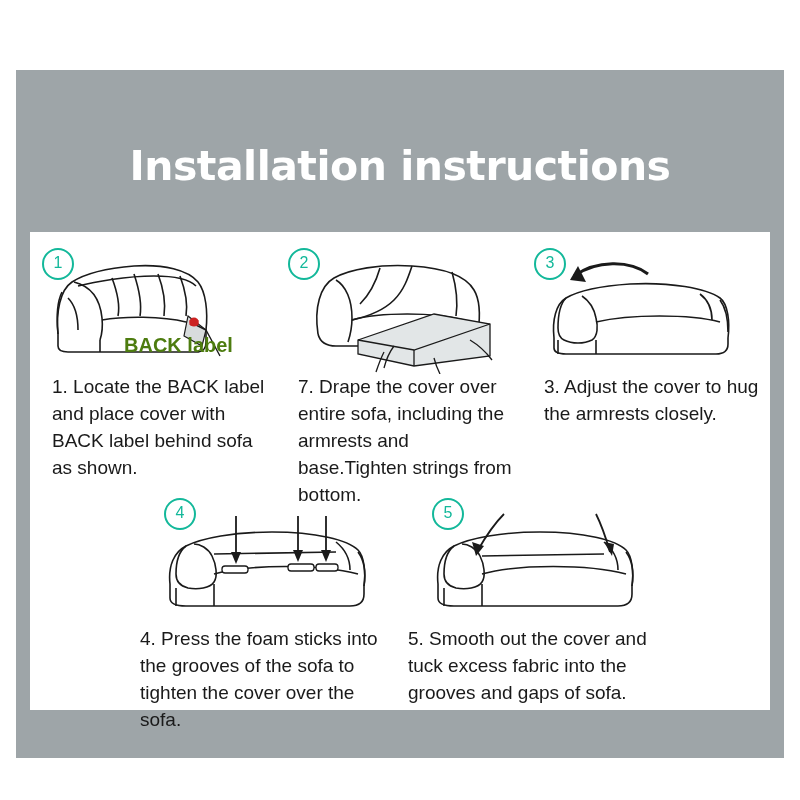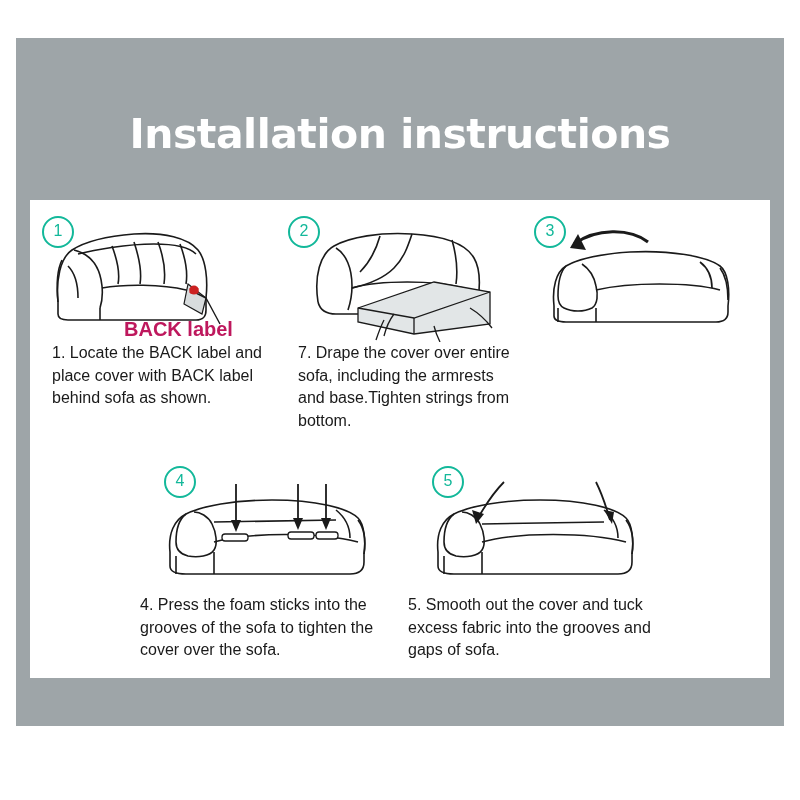--- a/index.html
+++ b/index.html
@@ -11,20 +11,21 @@
     height: 800px;
     background: #ffffff;
     font-family: "Liberation Sans", sans-serif;
     overflow: hidden;
   }
   .page {
     position: relative;
     width: 800px;
     height: 608px;
     background: #ffffff;
+    margin-top: 32px;
   }
   .gray-panel {
     position: absolute;
     left: 16px;
     top: 38px;
     width: 768px;
     height: 688px;
     background: #9ea5a8;
   }
   .title {
@@ -80,34 +81,34 @@
     border-radius: 50%;
     color: #13b89a;
     font-size: 16px;
     line-height: 26px;
     text-align: center;
     font-family: "Liberation Sans", sans-serif;
     background: #ffffff;
     z-index: 5;
   }
   .caption {
-    font-size: 16px;
+    font-size: 19px;
     line-height: 1.42;
     color: #1a1a1a;
     font-family: "Liberation Sans", sans-serif;
   }
   .cap-left { text-align: left; padding-left: 14px; }
   .cap-center { }
   .back-label {
     position: absolute;
     left: 86px;
-    top: 108px;
+    top: 92px;
     font-size: 20px;
     font-weight: bold;
-    color: #be185d;
+    color: #4d7c0f;
     font-family: "Liberation Sans", sans-serif;
   }
 </style>
 </head>
 <body>
 
 <div class="page">
 
   <div class="gray-panel"></div>
 
@@ -184,20 +185,21 @@
               <path d="M66 80 C100 72 160 72 190 80"></path>
               <path d="M190 58 C196 66 198 78 198 90"></path>
               <path d="M170 52 C178 58 182 68 182 78"></path>
               <path d="M28 98 L28 112"></path>
               <path d="M66 98 L66 112"></path>
             </g>
             <path d="M44 34 C66 18 100 18 118 32" stroke="#1a1a1a" stroke-width="3" fill="none"></path>
             <path d="M48 24 L40 38 L56 40 Z" fill="#1a1a1a"></path>
           </svg>
         </div>
+        <div class="caption cap-left">3. Adjust the cover to hug the armrests closely.</div>
       </div>
 
     </div>
 
     <div class="steps-row row-bottom">
 
       <div class="step step-bottom">
         <div class="art">
           <div class="badge" style="left:24px; top:4px;">4</div>
           <svg width="252" height="132" viewBox="0 0 252 132">

